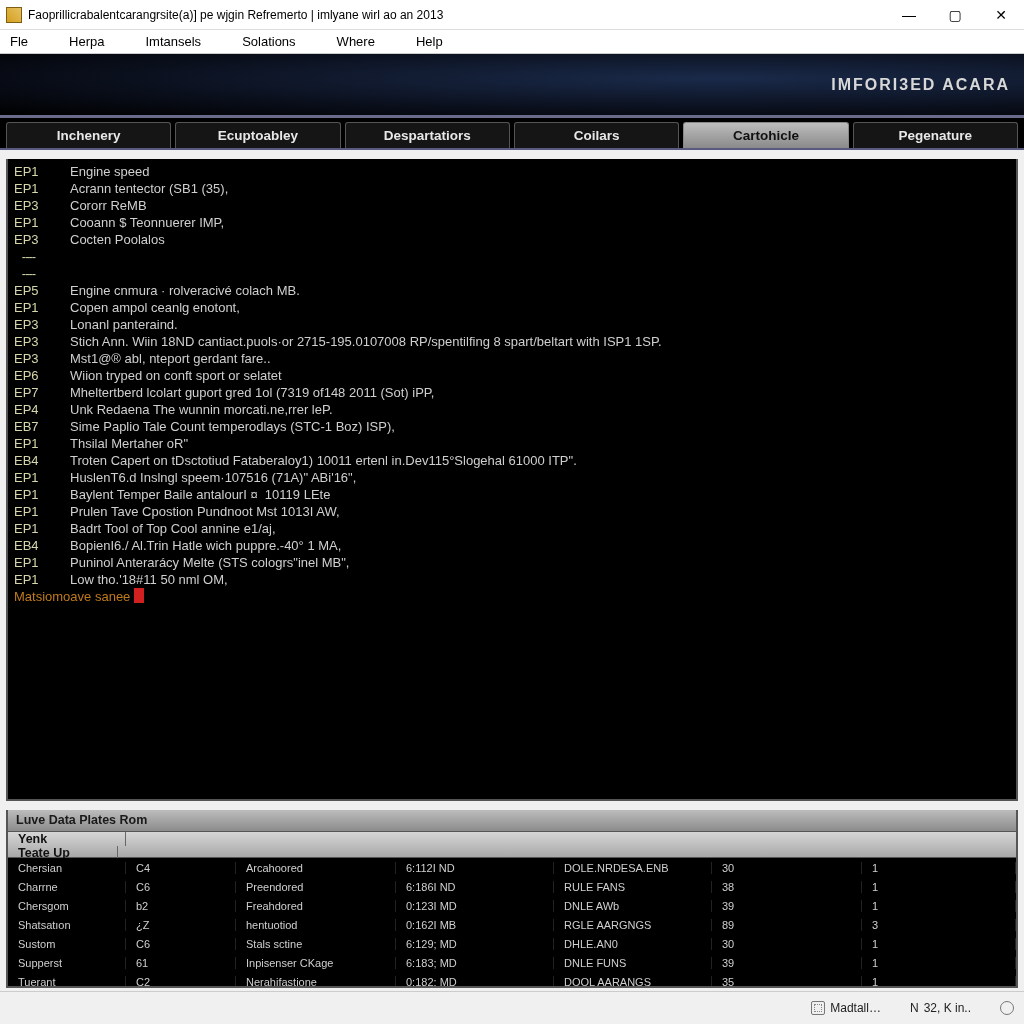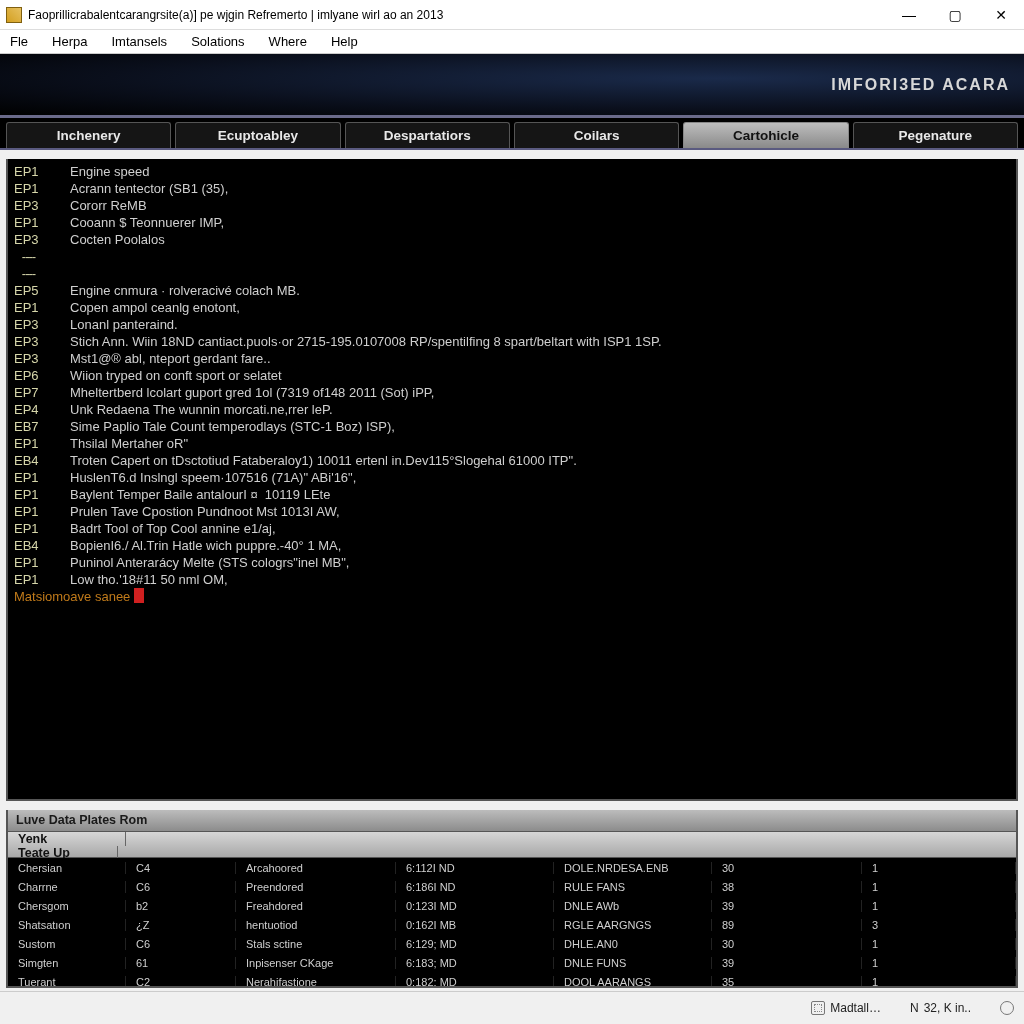--- a/index.html
+++ b/index.html
@@ -6,21 +6,21 @@
 html, body { width: 1024px; height: 1024px; overflow: hidden; background: #f0f0f0; }
 
 
 .titlebar { height: 30px; background: #fff; border-bottom: 1px solid #ddd; display: flex; align-items: center; padding-left: 6px; }
 .titlebar .app-icon { width: 16px; height: 16px; display: inline-block; background: linear-gradient(45deg,#d4a020,#e6c060); border:1px solid #806010; margin-right: 6px; }
 .titlebar .title-text { flex: 1; font-size: 12px; color: #000; white-space: nowrap; overflow: hidden; }
 .win-controls { display: flex; height: 100%; }
 .win-btn { width: 46px; height: 100%; display:flex; align-items:center; justify-content:center; font-size:14px; color:#000; cursor:pointer; }
 
 
-.menubar { height: 24px; background: #fff; border-bottom: 1px solid #ccc; display:flex; align-items:center; padding-left:10px; gap: 24px; font-size: 13px; }
+.menubar { height: 24px; background: #fff; border-bottom: 1px solid #ccc; display:flex; align-items:center; padding-left:10px; gap: 41px; font-size: 13px; }
 .menubar .menu-item { cursor: pointer; }
 
 
 .banner { height: 64px; background: radial-gradient(ellipse at 70% 40%, #1a2a4a 0%, #0a0f1c 60%, #000 100%); position: relative; display:flex; align-items:center; padding: 0 14px; border-bottom: 3px solid #6a6a8a; }
 .banner::after { content:""; position:absolute; inset:0; background-image: radial-gradient(#fff 0.6px, transparent 0.6px); background-size: 40px 40px; opacity:0.25; pointer-events:none;}
 .logo { font-family: Arial Black, Impact, sans-serif; font-size: 28px; font-weight: 900; letter-spacing: 1px; position: relative; z-index:1; font-style: italic; }
 .logo .b { color:#1a5fd4; } .logo .r { color:#c81818; } .logo .w { color:#fff; }
 .logo .tm { color:#ccc; font-size:10px; vertical-align: top; font-style: normal;}
 .logo::before { content:""; position:absolute; top:-8px; left:40px; width:90px; height:8px; border-top:2px solid #c81818; border-radius: 50% 50% 0 0; }
 .logo::after  { content:""; position:absolute; top:-4px; left:48px; width:74px; height:6px; border-top:2px solid #1a5fd4; border-radius: 50% 50% 0 0; }
@@ -149,21 +149,21 @@
       <div class="data-row">
         <div class="data-cell col0">Sustom</div>
         <div class="data-cell col1">C6</div>
         <div class="data-cell col2">Stals sctine</div>
         <div class="data-cell col3">6:129; MD</div>
         <div class="data-cell col4">DHLE.AN0</div>
         <div class="data-cell col5">30</div>
         <div class="data-cell col6">1</div>
       </div>
       <div class="data-row">
-        <div class="data-cell col0">Simgten</div>
+        <div class="data-cell col0">Supperst</div>
         <div class="data-cell col1">61</div>
         <div class="data-cell col2">Inpisenser CKage</div>
         <div class="data-cell col3">6:183; MD</div>
         <div class="data-cell col4">DNLE FUNS</div>
         <div class="data-cell col5">39</div>
         <div class="data-cell col6">1</div>
       </div>
       <div class="data-row">
         <div class="data-cell col0">Tuerant</div>
         <div class="data-cell col1">C2</div>

